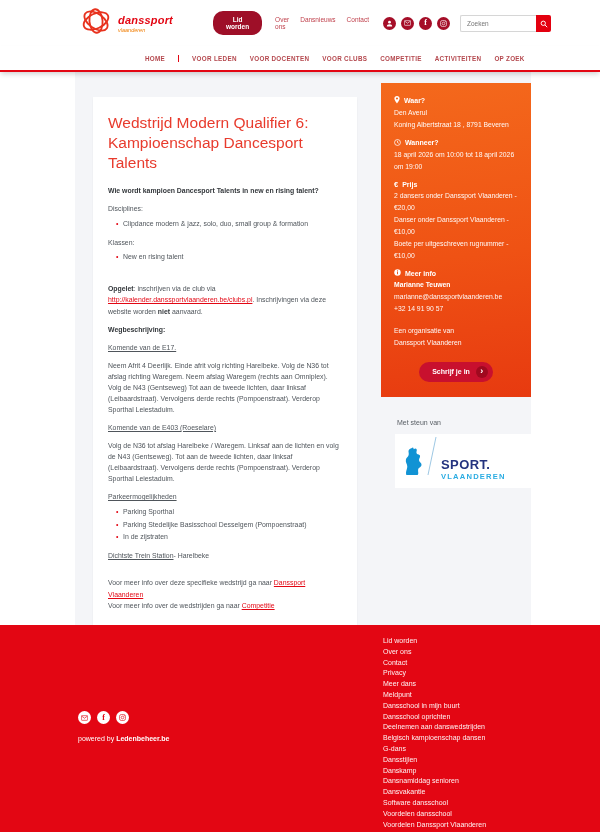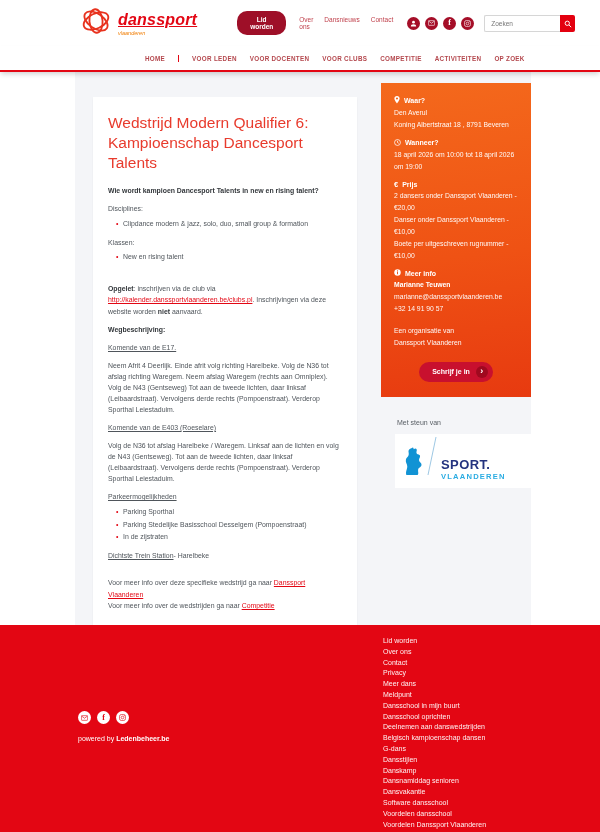--- a/index.html
+++ b/index.html
@@ -2,21 +2,21 @@
 <html><head>
 <meta charset="utf-8">
 <style>
   * { box-sizing: border-box; margin: 0; padding: 0; }
   html,body { width:600px; background:#fff; font-family:"Liberation Sans", sans-serif; }
   body { position:relative; height:832px; overflow:hidden; }
 
   
   .topbar { height:46px; display:flex; align-items:center; padding:0 73px 0 78px; background:#fff; }
   .logo { display:flex; align-items:center; gap:4px; cursor:pointer; }
-  .logo-text .brand-name { font-size:16px; font-weight:bold; font-style:italic; color:#e30613; letter-spacing:.2px;text-decoration:underline; }
+  .logo-text .brand-name { font-size:11px; font-weight:bold; font-style:italic; color:#e30613; letter-spacing:.2px; }
   .logo-text .brand-sub { font-size:5.5px; font-style:italic; color:#f07c00; margin-top:1px; }
   .btn-lid { margin-left:40px; background:#9e0f28; color:#fff; font-size:6.5px; font-weight:bold;
              border:none; border-radius:10px; padding:5px 13px; cursor:pointer; font-family:inherit; }
   .top-links { display:flex; gap:11px; margin-left:13px; }
   .top-links a { font-size:6.5px; color:#c0424d; text-decoration:none; }
   .icon-row { display:flex; gap:5px; margin-left:14px; }
   .circle { width:13px; height:13px; border-radius:50%; background:#a50e28; display:flex;
             align-items:center; justify-content:center; cursor:pointer; }
   .circle .fb { color:#fff; font-size:8px; font-weight:bold; font-family:"Liberation Serif", serif; line-height:1; }
   .search { display:flex; margin-left:10px; }

